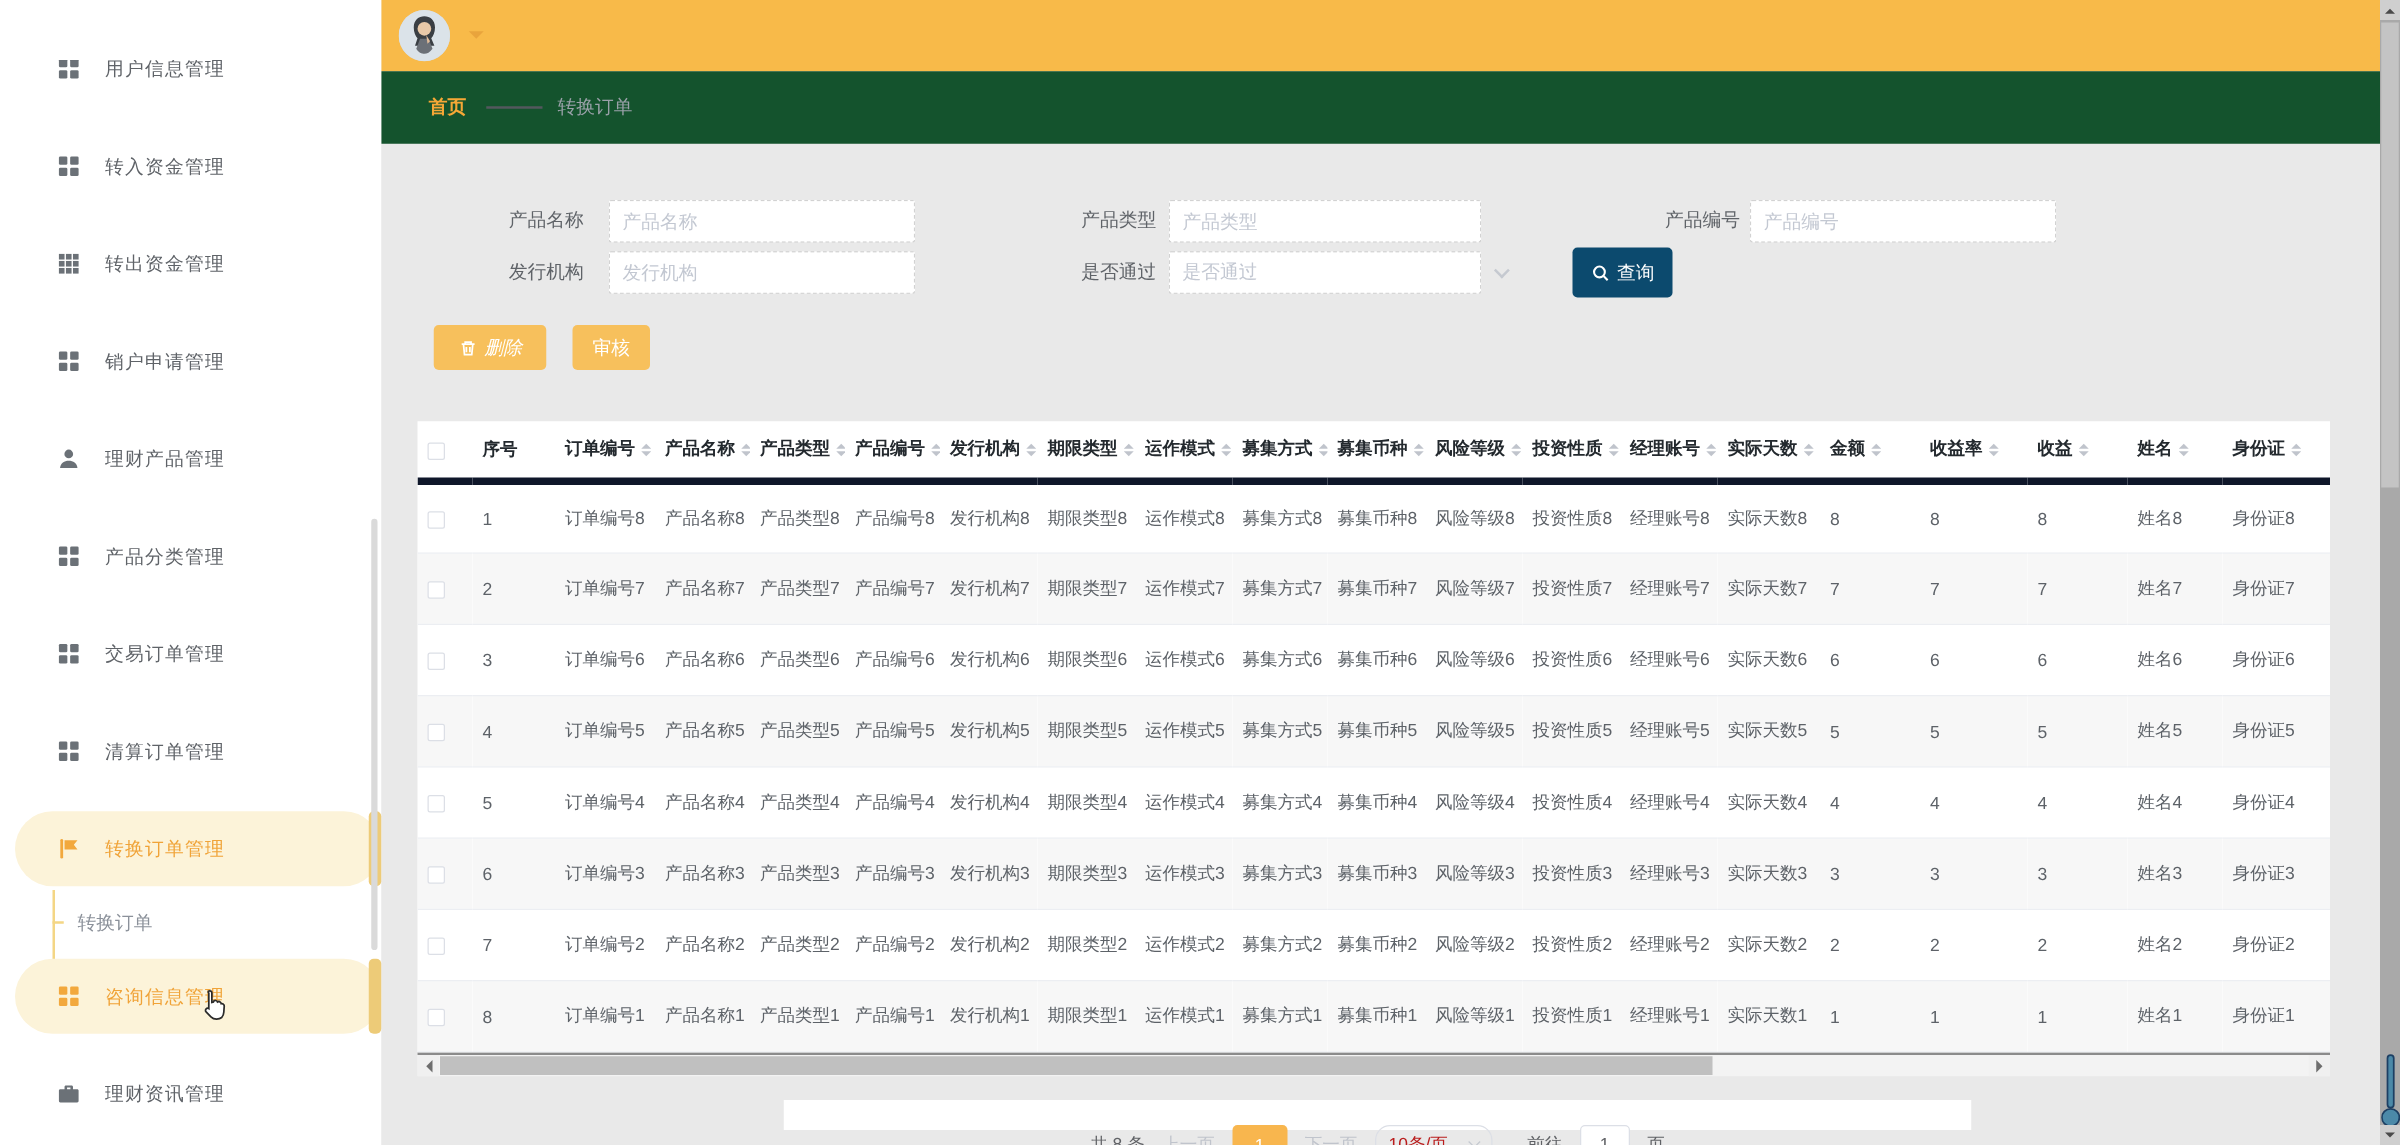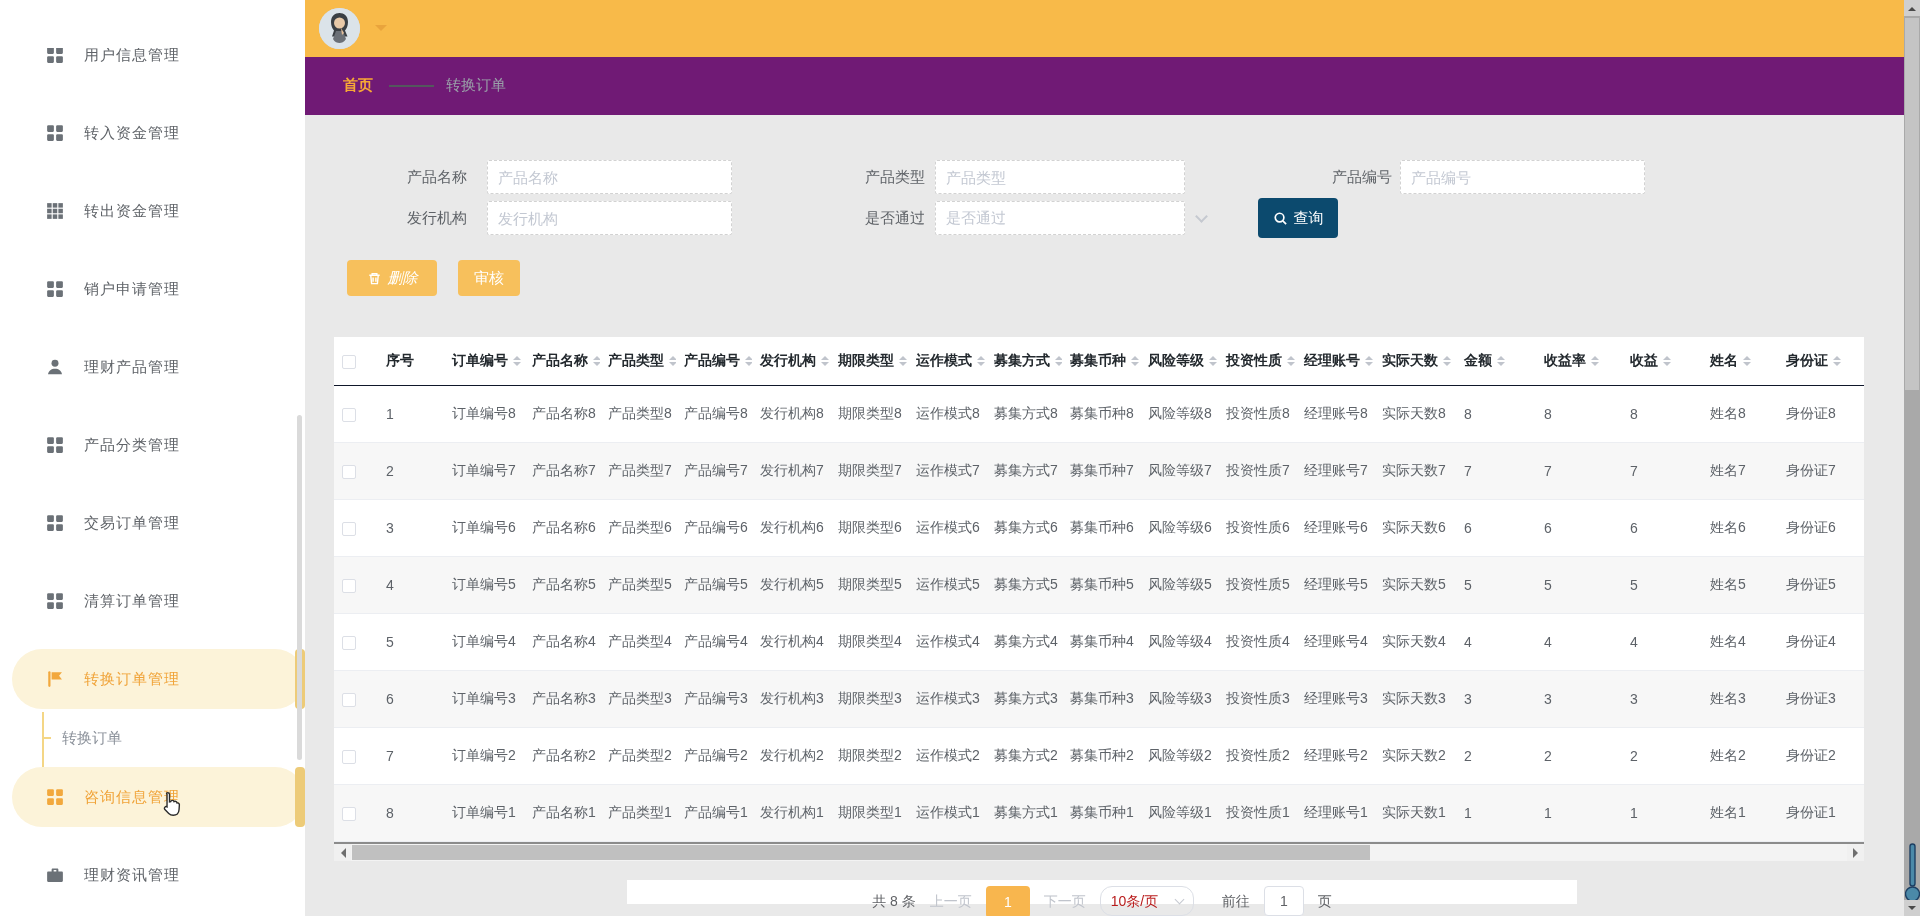--- a/index.html
+++ b/index.html
@@ -22,60 +22,60 @@
   .side-sub .subline { position:absolute; left:42px; top:-6px; width:2px; height:60px; background:#f4d685; }
   .side-sub .subtick { position:absolute; left:42px; top:19px; width:9px; height:2px; background:#f4d685; }
   .side-mask { position:absolute; left:0; top:0; right:8px; height:48px; background:#fff; z-index:3; }
   .side-scroll-thumb { position:absolute; right:3px; top:415px; width:5px; height:345px; background:#dadada; border-radius:3px; z-index:4; }
 
   
   .topbar { position:absolute; left:305px; top:0; width:1599px; height:57px; background:#f8ba49; }
   .avatar { position:absolute; left:14px; top:8px; width:41px; height:41px; border-radius:50%; background:#cfd8df; overflow:hidden; cursor:pointer; }
   .avatar svg { width:41px; height:41px; display:block; }
   .avatar-caret { position:absolute; left:70px; top:25px; width:0; height:0; border:6px solid transparent; border-top-color:#e9a43c; cursor:pointer; }
-  .crumbbar { position:absolute; left:305px; top:57px; width:1599px; height:58px; background:#701a75; }
+  .crumbbar { position:absolute; left:305px; top:57px; width:1599px; height:58px; background:#14532d; }
   .crumb-home { position:absolute; left:38px; top:19px; font-size:15px; font-weight:bold; color:#f6a836; cursor:pointer; }
   .crumb-dash { position:absolute; left:84px; top:28px; width:45px; height:2px; background:#53585d; }
   .crumb-cur { position:absolute; left:141px; top:19px; font-size:15px; color:#9aa1a9; }
 
   
   .content { position:absolute; left:305px; top:115px; width:1599px; height:801px; }
   .flabel { position:absolute; height:34px; line-height:34px; text-align:right; font-size:15px; color:#5f6368; }
   .finput { position:absolute; height:34px; border:1px dashed #d2d2d2; background:#fff; border-radius:2px; padding:0 10px; font-size:15px; color:#5d6268; font-family:inherit; }
   .finput::placeholder { color:#c3c8d2; opacity:1; }
   .fselect { position:absolute; height:34px; border:1px dashed #d2d2d2; background:#fff; border-radius:2px; padding:0 10px; font-size:15px; line-height:32px; color:#c3c8d2; cursor:pointer; }
   .sel-caret { position:absolute; width:9px; height:9px; border-right:2px solid #c5c9d0; border-bottom:2px solid #c5c9d0; transform:rotate(45deg); }
   .btn { position:absolute; border:none; border-radius:4px; color:#fff; font-size:15px; font-family:inherit; cursor:pointer; display:flex; align-items:center; justify-content:center; gap:6px; }
   .btn svg { width:15px; height:15px; display:block; }
   .btn-search { left:953px; top:83px; width:80px; height:40px; background:#0c4a6e; }
   .btn-del { left:42px; top:145px; width:90px; height:36px; background:#f7c05c;font-style:italic; }
   .btn-audit { left:153px; top:145px; width:62px; height:36px; background:#f7c05c; }
 
   
   .tablewrap { position:absolute; left:29px; top:222px; width:1530px; background:#fff; border-bottom:2px solid #8b8b8b; overflow:hidden; }
   table { border-collapse:collapse; table-layout:fixed; width:1530px; }
-  th { height:48px; font-size:14px; font-weight:bold; color:#23292e; text-align:left; padding-left:8px; border-bottom:1px solid #0f172a; white-space:nowrap; overflow:hidden; }
+  th { height:48px; font-size:14px; font-weight:bold; color:#23292e; text-align:left; padding-left:8px; border-bottom:6px solid #0f172a; white-space:nowrap; overflow:hidden; }
   td { height:57px; font-size:14px; color:#5d6268; text-align:left; padding-left:8px; border-bottom:1px solid #eceef2; white-space:nowrap; overflow:hidden; }
   tr.stripe td { background:#f7f7f7; }
   .cb { display:inline-block; width:14px; height:14px; border:1px solid #dcdfe6; border-radius:2px; background:#fff; vertical-align:middle; cursor:pointer; }
   .caret { display:inline-block; vertical-align:middle; margin-left:5px; }
   .caret i { display:block; width:0; height:0; border:4px solid transparent; }
   .caret .up { border-bottom-color:#c0c4cc; margin-bottom:2px; }
   .caret .dn { border-top-color:#c0c4cc; }
 
   
   .hscroll { position:absolute; left:29px; top:729px; width:1530px; height:17px; background:#f3f3f3; }
   .hs-btn { position:absolute; top:0; width:17px; height:17px; background:#f0f0f0; display:flex; align-items:center; justify-content:center; cursor:pointer; }
   .hs-left { left:0; } .hs-right { right:0; }
   .tri-l { width:0;height:0;border:5px solid transparent;border-right-color:#6e6e6e;margin-left:-4px; }
   .tri-r { width:0;height:0;border:5px solid transparent;border-left-color:#6e6e6e;margin-right:-4px; }
   .hs-thumb { position:absolute; left:18px; top:1px; width:1018px; height:15px; background:#c0c0c0; cursor:pointer; }
 
   
-  .pager { position:absolute; left:322px; top:765px; width:950px; height:24px; background:#fff; display:flex; align-items:flex-start; justify-content:center; gap:14px; padding-top:6px; }
+  .pager { position:absolute; left:322px; top:765px; width:950px; height:24px; background:#fff; display:flex; align-items:flex-start; justify-content:center; gap:14px; padding-top:20px; }
   .pg-total { line-height:30px; color:#606266; font-size:14px; }
   .pg-nav { line-height:30px; color:#c0c4cc; font-size:14px; cursor:pointer; }
   .pg-page { width:44px; height:32px; background:#f8b64e; color:#fff; border-radius:4px; text-align:center; line-height:32px; font-size:14px; cursor:pointer; }
   .pg-size { position:relative; width:94px; height:30px; border:1px solid #dcdfe6; border-radius:12px; line-height:28px; padding-left:10px; color:#b91c1c; font-size:14px; cursor:pointer; }
   .pg-size .sel-caret { right:10px; top:9px; width:7px; height:7px; border-width:1.5px; }
   .pg-goto { line-height:30px; color:#606266; font-size:14px; margin-left:14px; }
   .pg-input { width:40px; height:30px; border:1px solid #dcdfe6; border-radius:4px; text-align:center; line-height:28px; color:#606266; font-size:14px; background:#fff; }
   .pg-unit { line-height:30px; color:#606266; font-size:14px; }
 
   

